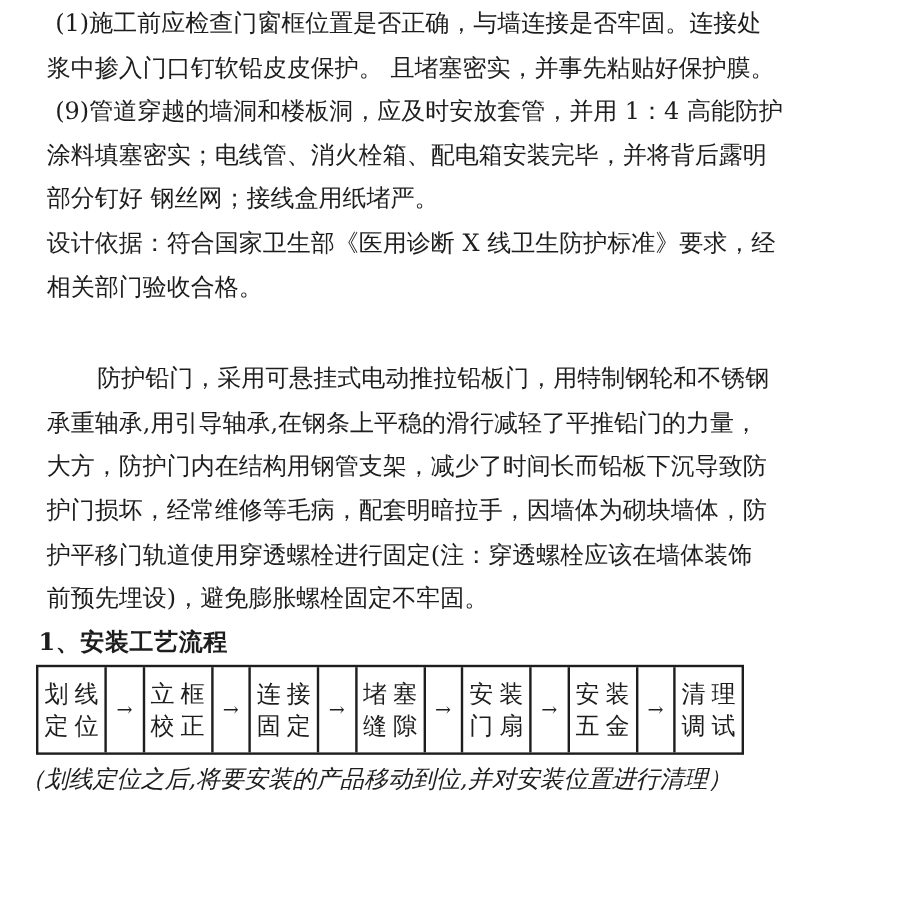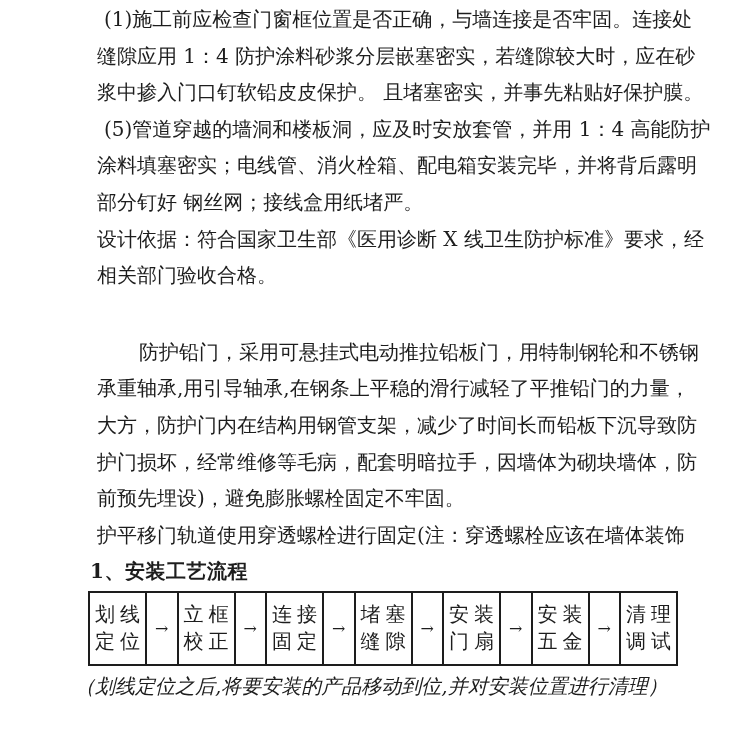--- a/index.html
+++ b/index.html
@@ -7,21 +7,21 @@
     position: relative;
     width: 750px;
     height: 750px;
     background: #ffffff;
     overflow: hidden;
     font-family: "DejaVu Serif", "Liberation Serif", serif;
     color: #1d1d1d;
   }
   .content {
     box-sizing: border-box;
-    padding-left: 97px;
+    padding-left: 39px;
     padding-top: 1px;
   }
   .tline {
     font-size: 20px;
     line-height: 36.6px;
     height: 36.6px;
     white-space: nowrap;
   }
   .ind-sm   { text-indent: 7px; }
   .ind-2em  { text-indent: 42px; margin-top: 40px; }
@@ -72,33 +72,32 @@
     font-style: italic;
   }
 </style>
 </head>
 <body>
 
 <div class="page">
   <div class="content">
 
     <div class="tline ind-sm">(1)施工前应检查门窗框位置是否正确，与墙连接是否牢固。连接处</div>
-    <div class="tline">缝隙应用 1：4 防护涂料砂浆分层嵌塞密实，若缝隙较大时，应在砂</div>
     <div class="tline">浆中掺入门口钉软铅皮皮保护。 且堵塞密实，并事先粘贴好保护膜。</div>
-    <div class="tline ind-sm">(5)管道穿越的墙洞和楼板洞，应及时安放套管，并用 1：4 高能防护</div>
+    <div class="tline ind-sm">(9)管道穿越的墙洞和楼板洞，应及时安放套管，并用 1：4 高能防护</div>
     <div class="tline">涂料填塞密实；电线管、消火栓箱、配电箱安装完毕，并将背后露明</div>
     <div class="tline">部分钉好 钢丝网；接线盒用纸堵严。</div>
     <div class="tline">设计依据：符合国家卫生部《医用诊断 X 线卫生防护标准》要求，经</div>
     <div class="tline">相关部门验收合格。</div>
     <div class="tline ind-2em">防护铅门，采用可悬挂式电动推拉铅板门，用特制钢轮和不锈钢</div>
     <div class="tline">承重轴承,用引导轴承,在钢条上平稳的滑行减轻了平推铅门的力量，</div>
     <div class="tline">大方，防护门内在结构用钢管支架，减少了时间长而铅板下沉导致防</div>
     <div class="tline">护门损坏，经常维修等毛病，配套明暗拉手，因墙体为砌块墙体，防</div>
+    <div class="tline">护平移门轨道使用穿透螺栓进行固定(注：穿透螺栓应该在墙体装饰</div>
     <div class="tline">前预先埋设)，避免膨胀螺栓固定不牢固。</div>
-    <div class="tline">护平移门轨道使用穿透螺栓进行固定(注：穿透螺栓应该在墙体装饰</div>
 
     <div class="tline heading">1、安装工艺流程</div>
 
     <div class="flow-table">
       <div class="cell step">
         <span>划线</span>
         <span>定位</span>
       </div>
       <div class="cell arrow-cell">
         <span>→</span>

